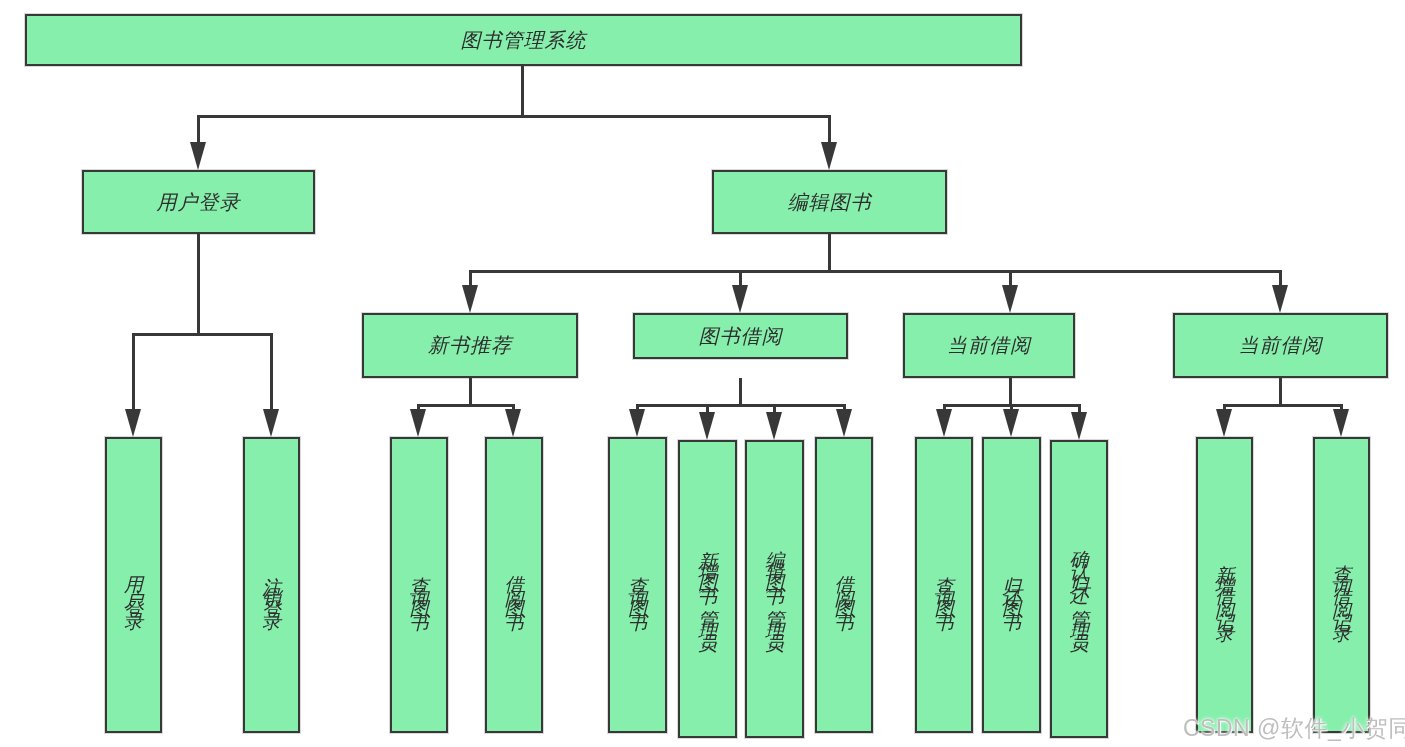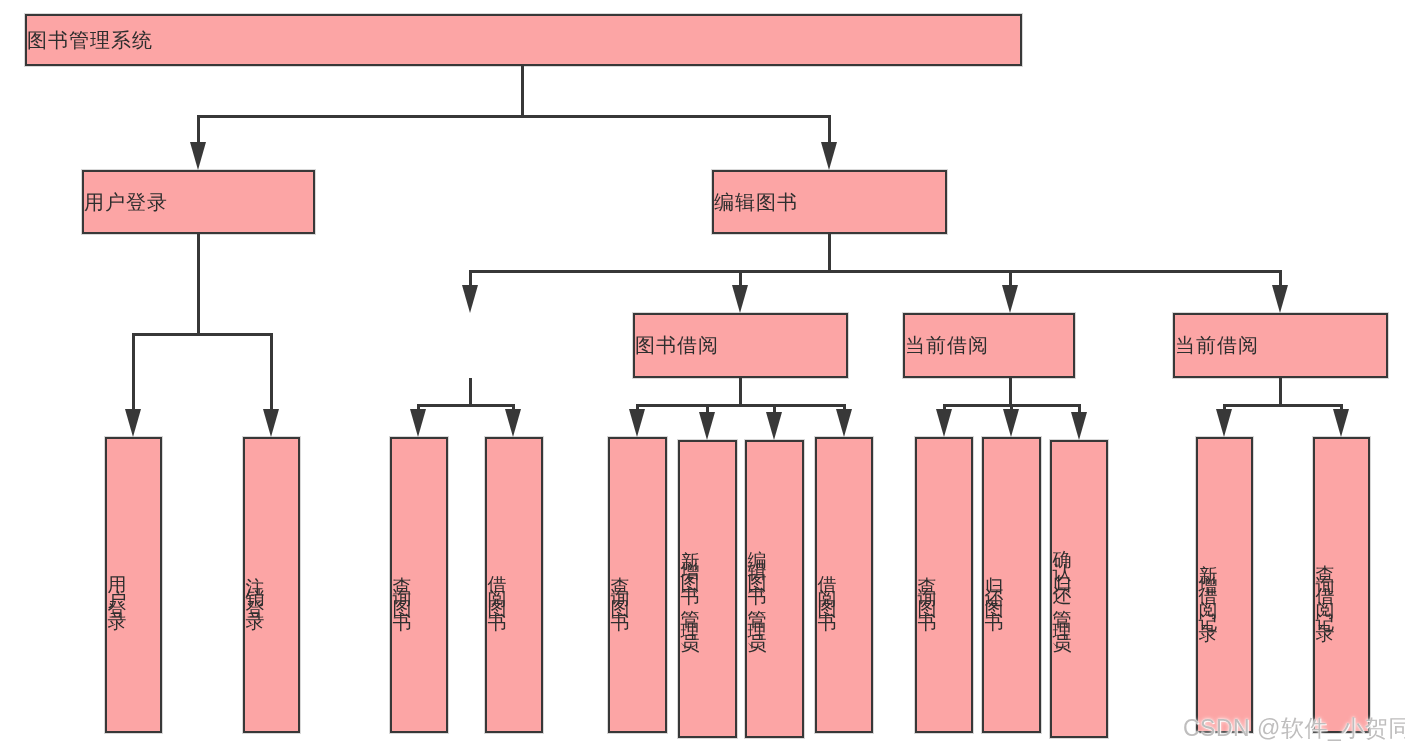--- a/index.html
+++ b/index.html
@@ -8,22 +8,22 @@
     width:1405px;height:747px;
     background:#ffffff;
     font-family:"Liberation Sans","DejaVu Sans",sans-serif;
     overflow:hidden;
   }
   .node{
     position:absolute;
     box-sizing:border-box;
     border:2px solid #383838;
     box-shadow:0 0 0 1px rgba(145,145,145,0.35);
-    background:#fca5a5;
-    display:flex;align-items:center;
+    background:#86efac;
+    display:flex;align-items:center;justify-content:center;font-style:italic;
   }
   .node .label{
     color:#2e2e2e;
     font-size:20px;
     letter-spacing:1px;
     white-space:nowrap;
   }
   .leaf .label{
     writing-mode:vertical-rl;
     text-orientation:mixed;
@@ -86,21 +86,24 @@
   <div class="hl" style="left:469px;top:270px;width:813px;"></div>
   <div class="vl" style="left:469px;top:270px;height:18px;"></div>
   <div class="arrow" style="left:462px;top:285px;"></div>
   <div class="vl" style="left:739px;top:270px;height:18px;"></div>
   <div class="arrow" style="left:732px;top:285px;"></div>
   <div class="vl" style="left:1009px;top:270px;height:18px;"></div>
   <div class="arrow" style="left:1002px;top:285px;"></div>
   <div class="vl" style="left:1279px;top:270px;height:18px;"></div>
   <div class="arrow" style="left:1272px;top:285px;"></div>
 
-  <div class="node" style="left:633px;top:313px;width:215px;height:65px;">
+  <div class="node" style="left:362px;top:313px;width:216px;height:65px;">
+    <span class="label">新书推荐</span>
+  </div>
+  <div class="node" style="left:633px;top:313px;width:215px;height:46px;">
     <span class="label">图书借阅</span>
   </div>
   <div class="node" style="left:903px;top:313px;width:172px;height:65px;">
     <span class="label">当前借阅</span>
   </div>
   <div class="node" style="left:1173px;top:313px;width:215px;height:65px;">
     <span class="label">当前借阅</span>
   </div>
 
   <div class="vl" style="left:469px;top:378px;height:29px;"></div>

